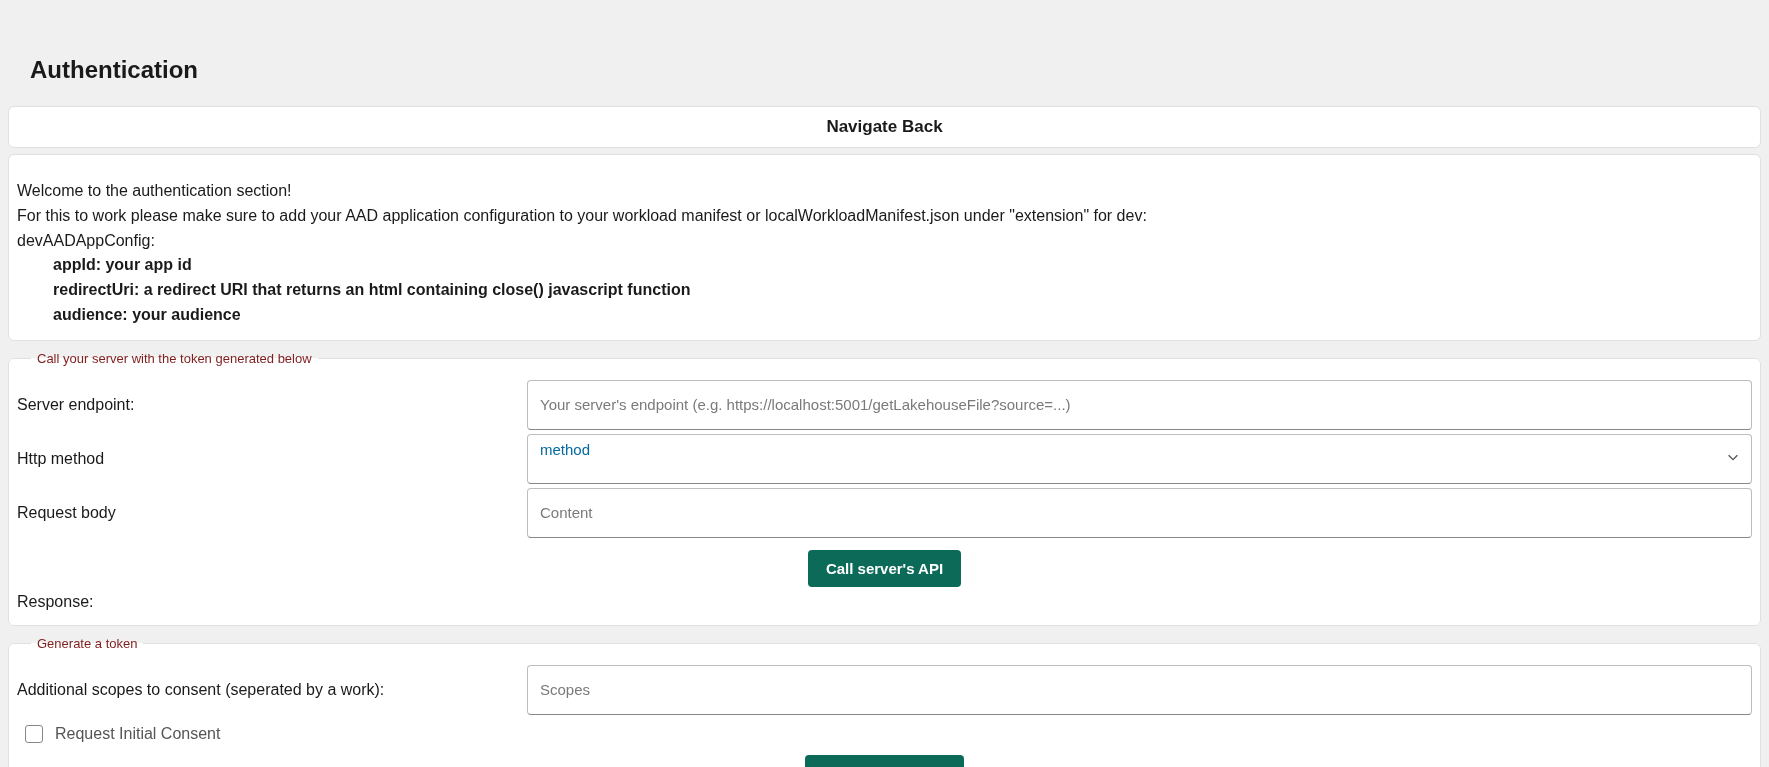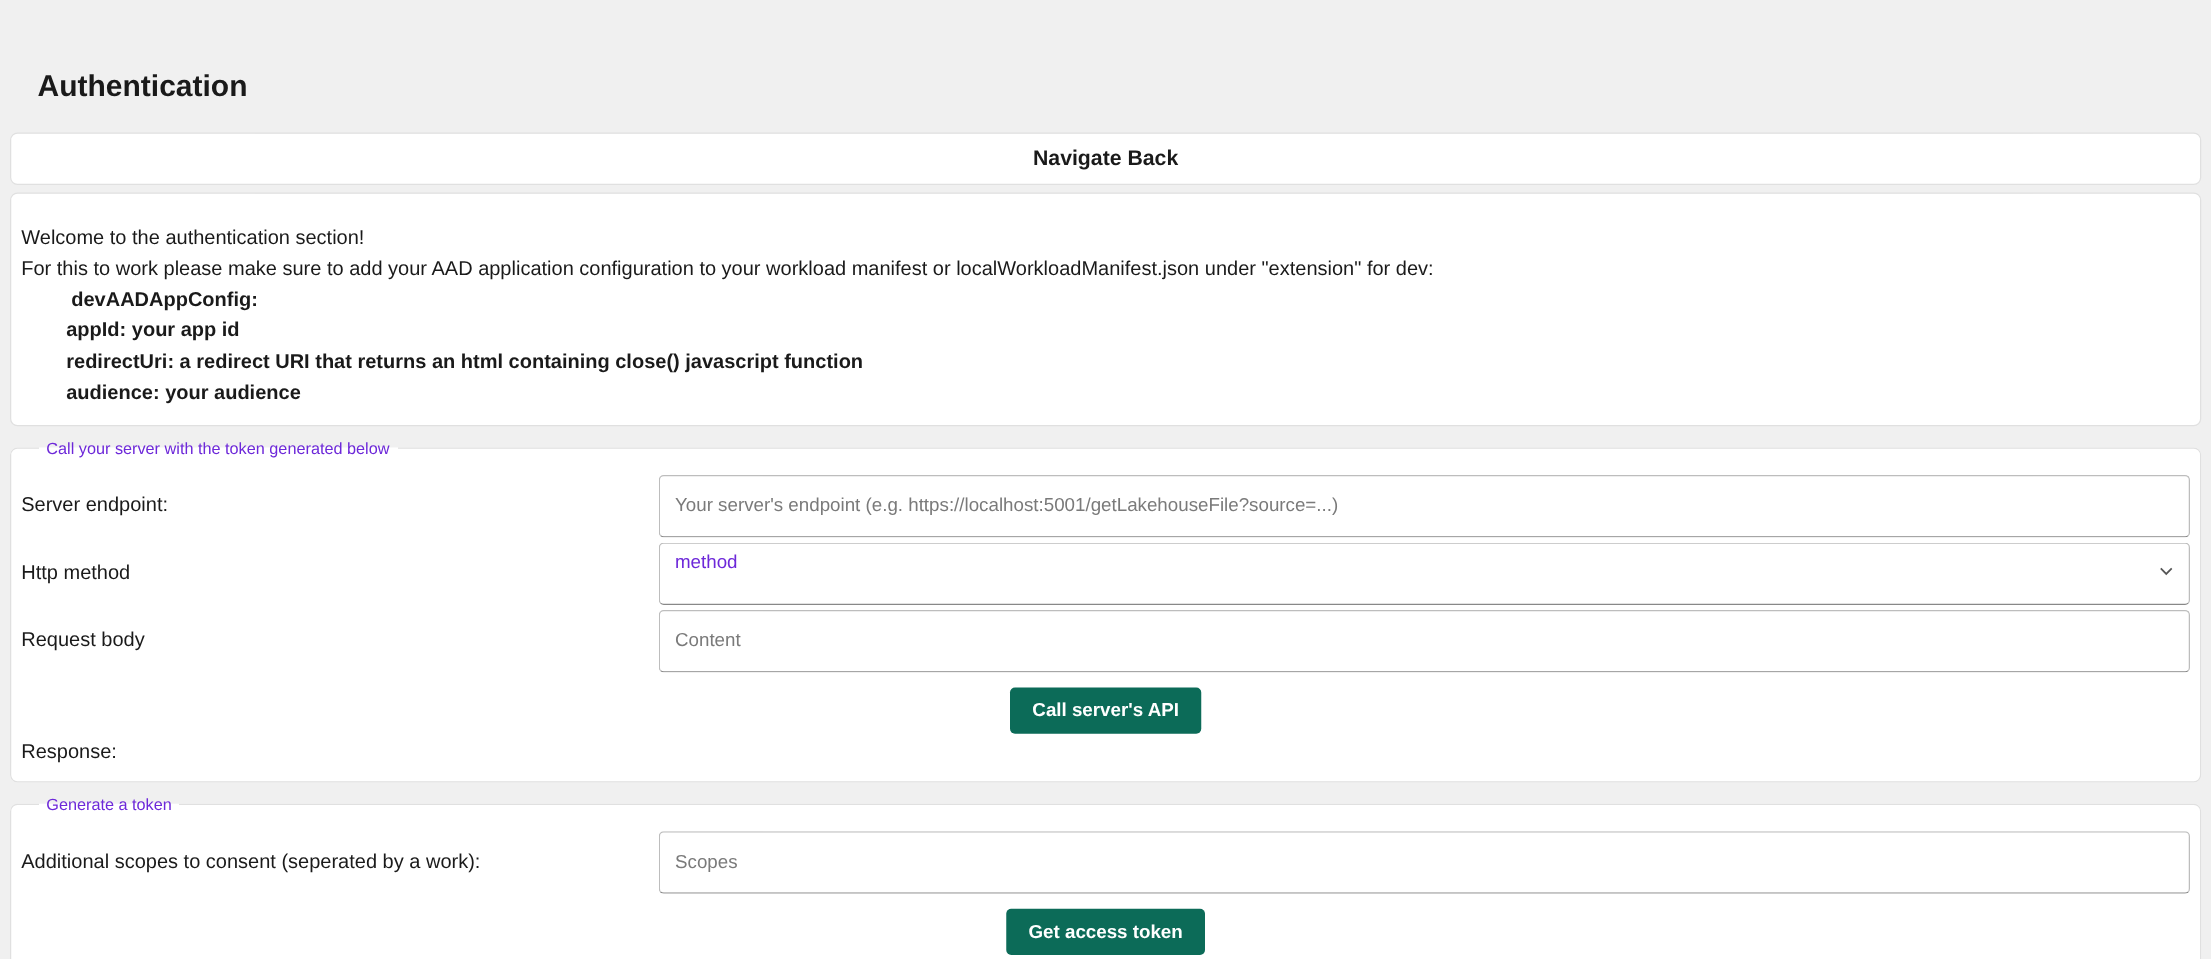--- a/index.html
+++ b/index.html
@@ -38,34 +38,33 @@
       line-height: 1.55;
     }
     .info-card p {
       font-size: 16px;
     }
     .info-card .indent {
       padding-left: 36px;
       font-weight: 700;
     }
     .info-card .bold {
-      font-weight: 700;
-      margin-left: 40px;
+      font-weight: 400;
     }
     fieldset.section {
       border: 1px solid #e0e0e0;
       border-radius: 6px;
       background: #fff;
       margin: 10px 8px;
       padding: 10px 8px 14px 8px;
       position: relative;
     }
     fieldset.section legend {
       font-size: 13px;
-      color: #6d28d9;
+      color: #7f1d1d;
       padding: 0 6px;
       margin-left: 14px;
     }
     .form-row {
       display: flex;
       align-items: center;
       margin: 4px 0;
     }
     .form-label {
       width: 510px;
@@ -87,21 +86,21 @@
       font-size: 15px;
       font-family: inherit;
       background: #fff;
       color: #1a1a1a;
     }
     .text-input::placeholder {
       color: #7a7a7a;
     }
     .select-input {
       appearance: none;
-      color: #6d28d9;
+      color: #0369a1;
       padding-right: 36px;
       cursor: pointer;
     }
     .chevron {
       position: absolute;
       right: 12px;
       top: 50%;
       transform: translateY(-50%);
       pointer-events: none;
     }
@@ -202,15 +201,19 @@
   <legend>Generate a token</legend>
 
   <div class="form-row">
     <div class="form-label">Additional scopes to consent (seperated by a work):</div>
     <div class="form-control">
       <input type="text" class="text-input" placeholder="Scopes" style="">
     </div>
   </div>
 
 
+  <div class="checkbox-row">
+    <div class="checkbox"></div>
+    <span class="checkbox-label">Request Initial Consent</span>
+  </div>
 
   <button class="primary-btn">Get access token</button>
 </fieldset>
 
 </body></html>

